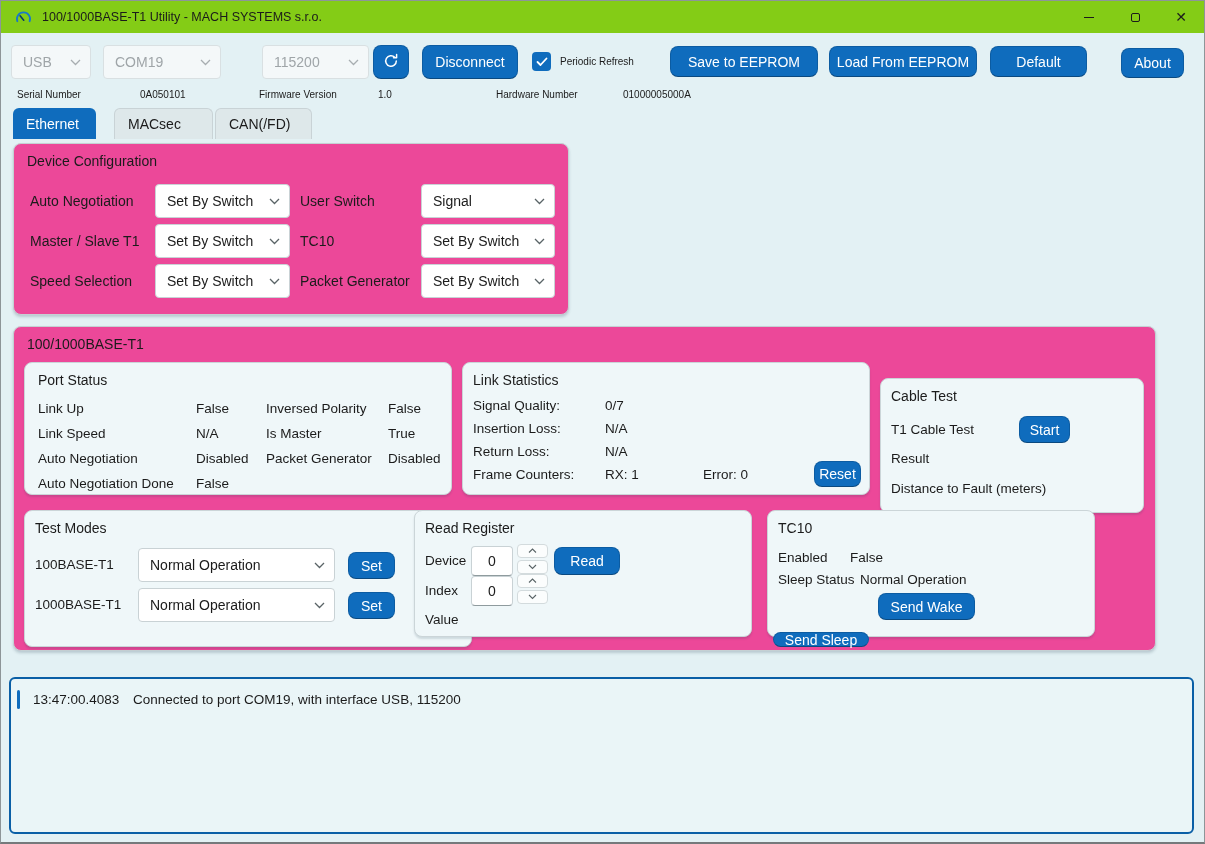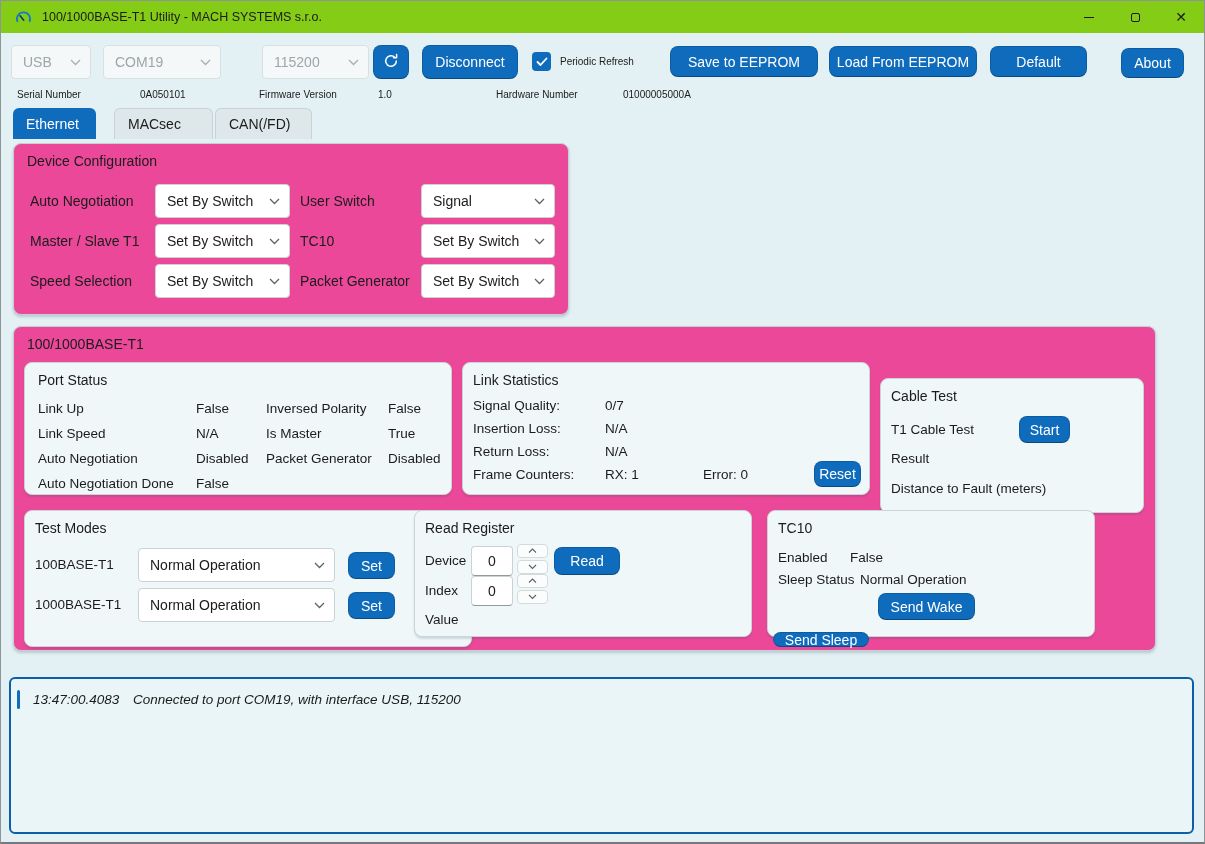--- a/index.html
+++ b/index.html
@@ -58,21 +58,21 @@
   .abs-label { position:absolute; font-size:13.5px; line-height:20px; }
   .num-input { position:absolute; width:42px; height:30px; background:#fff;
     border:1px solid #C9D2D5; border-bottom-color:#8F9B9E; border-radius:4px;
     text-align:center; font-size:14px; font-family:"Liberation Sans", sans-serif; color:#1b1b1b; }
   .spin { position:absolute; display:flex; flex-direction:column; gap:2px; }
   .spin-btn { width:31px; height:14px; background:#FBFDFD; border:1px solid #D3DBDD;
     border-radius:4px; display:flex; align-items:center; justify-content:center; }
   
   .log-area { position:absolute; left:8px; top:676px; width:1185px; height:157px;
     background:#EAF5F7; border:2px solid #0A5FA6; border-radius:6px; }
-  .log-entry { position:absolute; left:0; top:0; width:100%; height:38px;font-style:italic; }
+  .log-entry { position:absolute; left:0; top:0; width:100%; height:38px; }
   .log-accent { position:absolute; left:6px; top:11px; width:3px; height:19px;
     border-radius:2px; background:#0F6CBD; }
   .log-time { position:absolute; left:22px; top:13px; font-size:13.5px; }
   .log-msg { position:absolute; left:122px; top:13px; font-size:13.5px; }
 </style>
 </head>
 <body>
 
 <div class="window">
 

